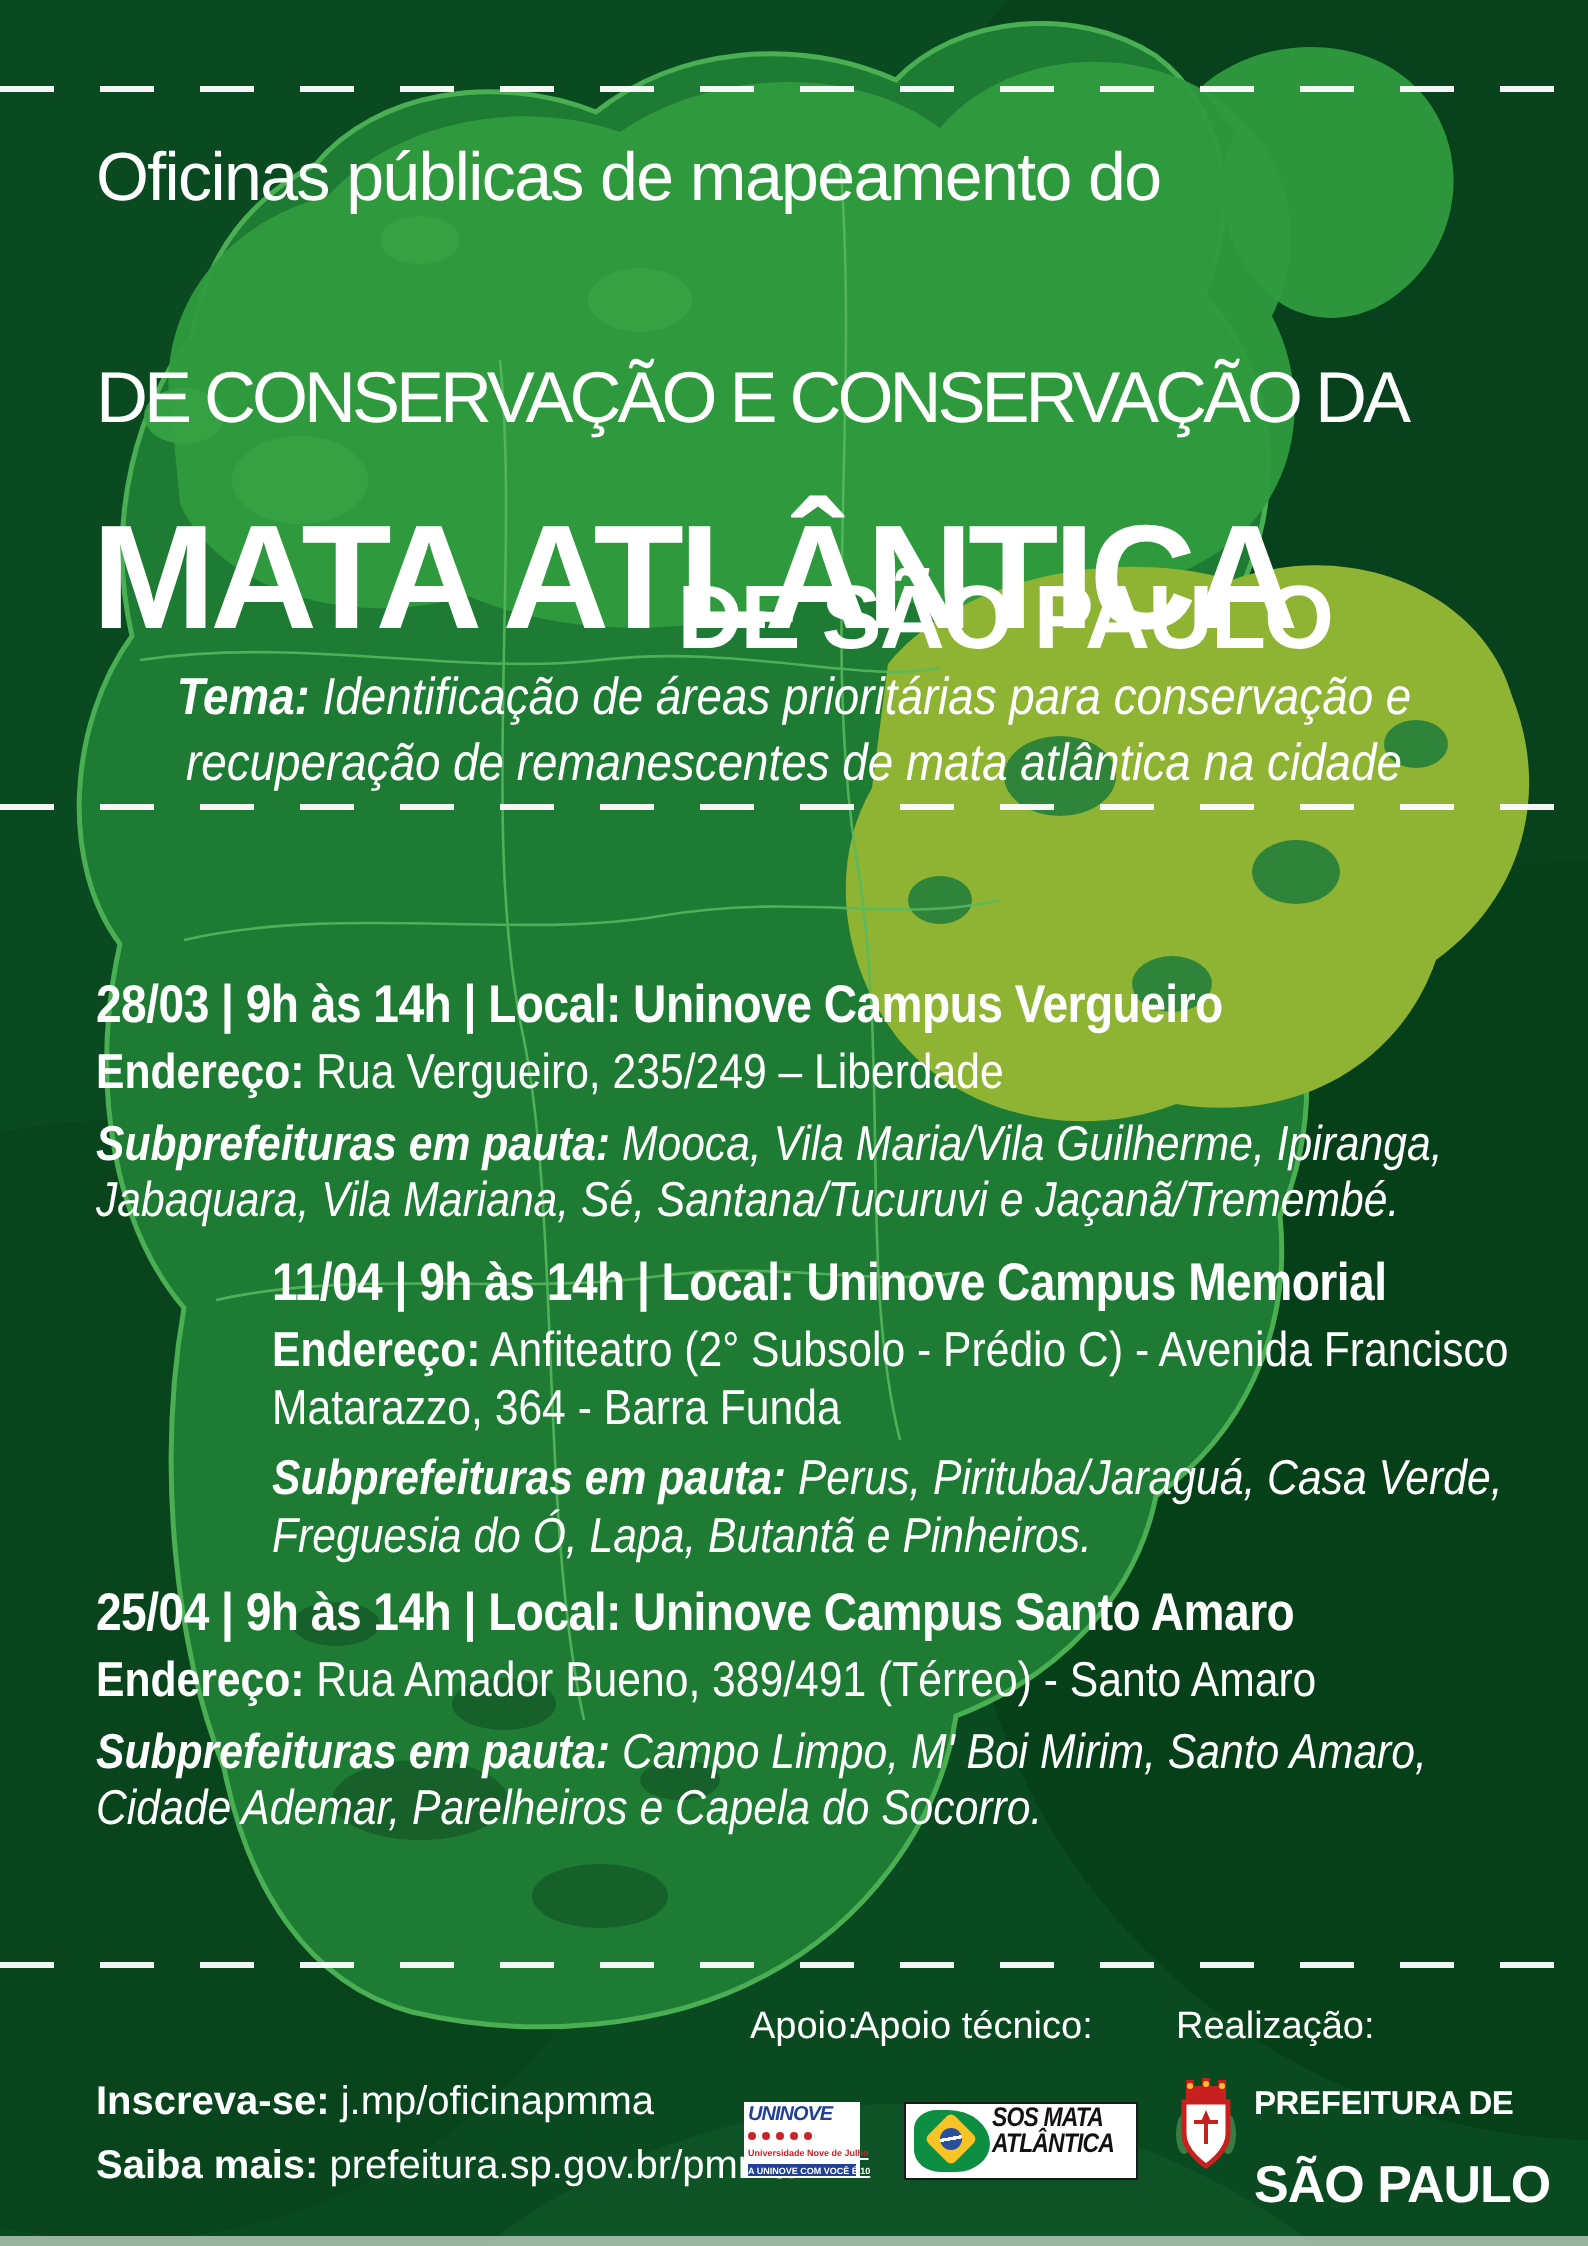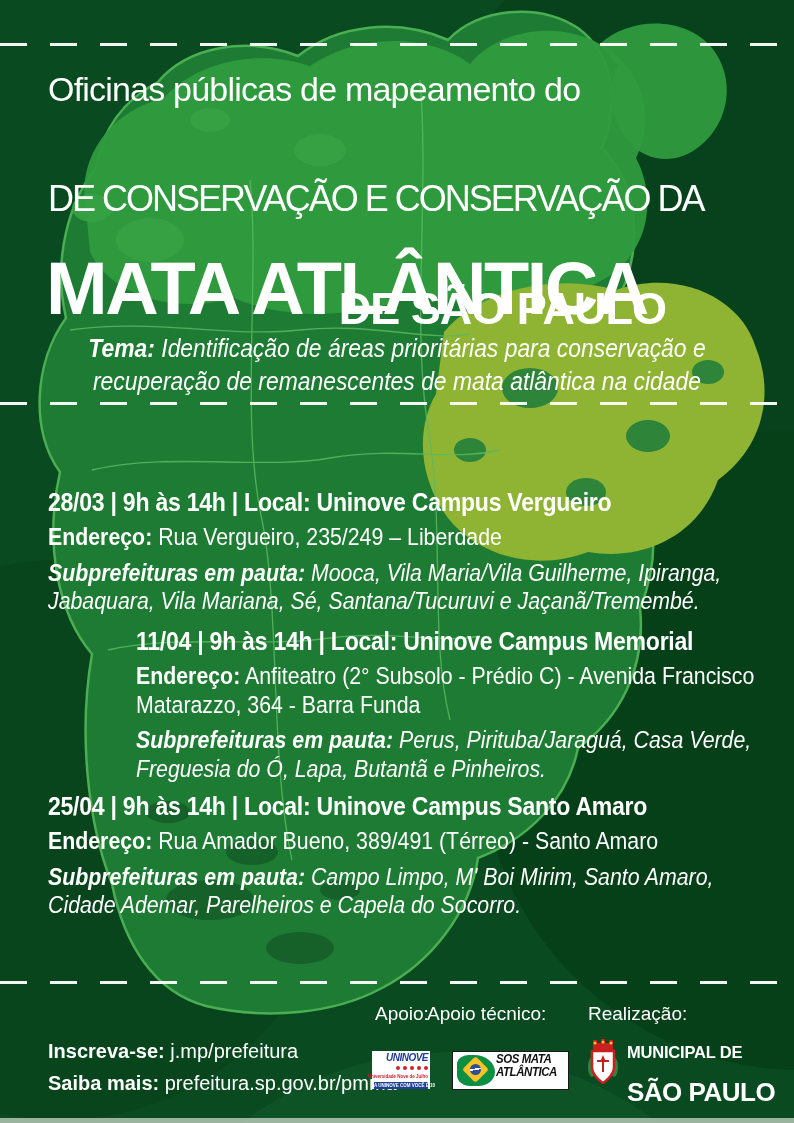--- a/index.html
+++ b/index.html
@@ -42,22 +42,22 @@
   .event .lbl{font-weight:700;}
   .event .sub .lbl{font-style:italic;}
   
   .foot-label{position:absolute;top:1003px;font-size:19px;}
   .fl-apoio{left:375px;}.fl-tec{left:427px;}.fl-real{left:588px;}
   .contact{position:absolute;left:48px;font-size:20px;}
   .contact .lbl{font-weight:700;}
   .c-inscreva{top:1040px;}.c-saiba{top:1072px;}
   
   .uninove{position:absolute;left:372px;top:1051px;width:58px;height:38px;background:#fff;
-    display:flex;flex-direction:column;align-items:flex-end;justify-content:space-between;
-    padding:2px 2px 0;box-sizing:border-box;}
+    display:flex;flex-direction:column;align-items:flex-start;justify-content:space-between;
+    padding:2px 2px 0;box-sizing:border-box;text-decoration:underline;}
   .uninove .word{color:#21409a;font-weight:700;font-style:italic;font-size:10px;letter-spacing:-0.5px;line-height:10px;}
   .uninove .dots{display:flex;gap:3px;}
   .uninove .dots i{width:4px;height:4px;border-radius:50%;background:#cc2229;}
   .uninove .subt{color:#cc2229;font-size:4.5px;font-weight:700;line-height:5px;white-space:nowrap;}
   .uninove .bar{width:100%;background:#21409a;color:#fff;font-size:4.5px;font-weight:700;
     text-align:center;line-height:7px;white-space:nowrap;}
   
   .sos{position:absolute;left:452px;top:1051px;width:117px;height:39px;background:#fff;
     border:1px solid #1a1a1a;box-sizing:border-box;display:flex;font-style:italic;}
   .sos .flag-wrap{position:relative;width:46px;height:100%;}
@@ -178,21 +178,21 @@
       <span>Campo Limpo, M' Boi Mirim, Santo Amaro, Cidade Ademar, Parelheiros e Capela do Socorro.</span>
     </p>
   </section>
 
   <div class="foot-label fl-apoio">Apoio:</div>
   <div class="foot-label fl-tec">Apoio técnico:</div>
   <div class="foot-label fl-real">Realização:</div>
 
   <div class="contact c-inscreva">
     <span class="lbl">Inscreva-se:</span>
-    <span>j.mp/prefeitura</span>
+    <span>j.mp/oficinapmma</span>
   </div>
   <div class="contact c-saiba">
     <span class="lbl">Saiba mais:</span>
     <span>prefeitura.sp.gov.br/pmma</span>
   </div>
 
   <div class="uninove">
     <div class="word">UNINOVE</div>
     <div class="dots">
         <i></i>
@@ -226,18 +226,18 @@
     <circle cx="8" cy="6" r="1.5" fill="#f7c325"></circle>
     <circle cx="16" cy="5" r="1.5" fill="#f7c325"></circle>
     <circle cx="24" cy="6" r="1.5" fill="#f7c325"></circle>
     <ellipse cx="5" cy="30" rx="4" ry="10" fill="#3a7d44"></ellipse>
     <ellipse cx="27" cy="30" rx="4" ry="10" fill="#3a7d44"></ellipse>
     <path d="M5,14 h22 v16 c0,9 -11,16 -11,16 c0,0 -11,-7 -11,-16 Z" fill="#ffffff" stroke="#c8201f" stroke-width="2.5"></path>
     <path d="M16,18 l3,7 h-2 v10 h-2 v-10 h-2 Z" fill="#c8201f"></path>
     <path d="M10,24 h12" stroke="#c8201f" stroke-width="2"></path>
   </svg>
   <div class="pref-text">
-    <div class="l1">MUNICIPAL DE</div>
+    <div class="l1">PREFEITURA DE</div>
     <div class="l2">SÃO PAULO</div>
   </div>
 
   <div class="bottom-strip"></div>
 </div>
 
 </body></html>

